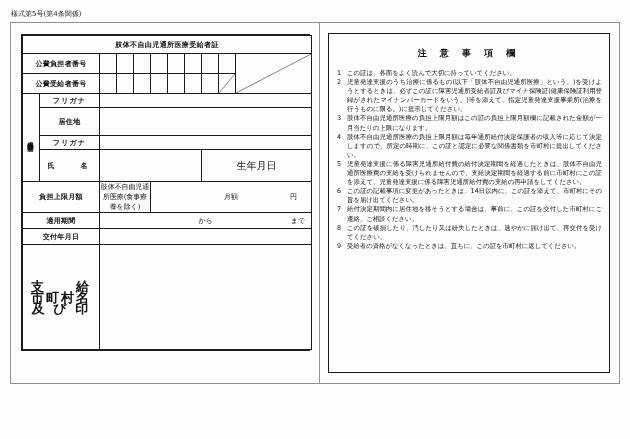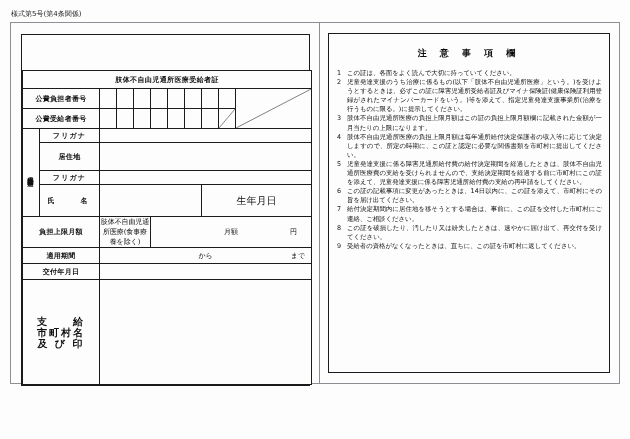--- a/index.html
+++ b/index.html
@@ -69,21 +69,20 @@
     top: 11px;
     width: 289px;
     box-sizing: border-box;
     border: 1.4px solid #1b1b1b;
     border-collapse: collapse;
   }
   .cert table {
     border-collapse: collapse;
     width: 100%;
     table-layout: fixed;
-    margin-top: 35px;
   }
   .cert td {
     border: 1px solid #1b1b1b;
     font-size: 7px;
     line-height: 10px;
     padding: 0;
     text-align: center;
     vertical-align: middle;
     color: #111111;
     background: #fdfdfd;
@@ -135,21 +134,21 @@
     font-size: 6.2px;
     line-height: 8px;
     letter-spacing: -0.1px;
     text-align: left;
     padding: 2px 2px;
   }
   .period-row td { height: 15px; }
   .issue-row td { height: 15px; }
   .signature-row td { height: 104px; }
   .sig-label {
-    font-size: 10px;
+    font-size: 13px;
     line-height: 11px;
     letter-spacing: 2px;
     font-weight: 600;
   }
   .period-inner {
     display: flex;
     align-items: center;
     justify-content: center;
     height: 100%;
     position: relative;

